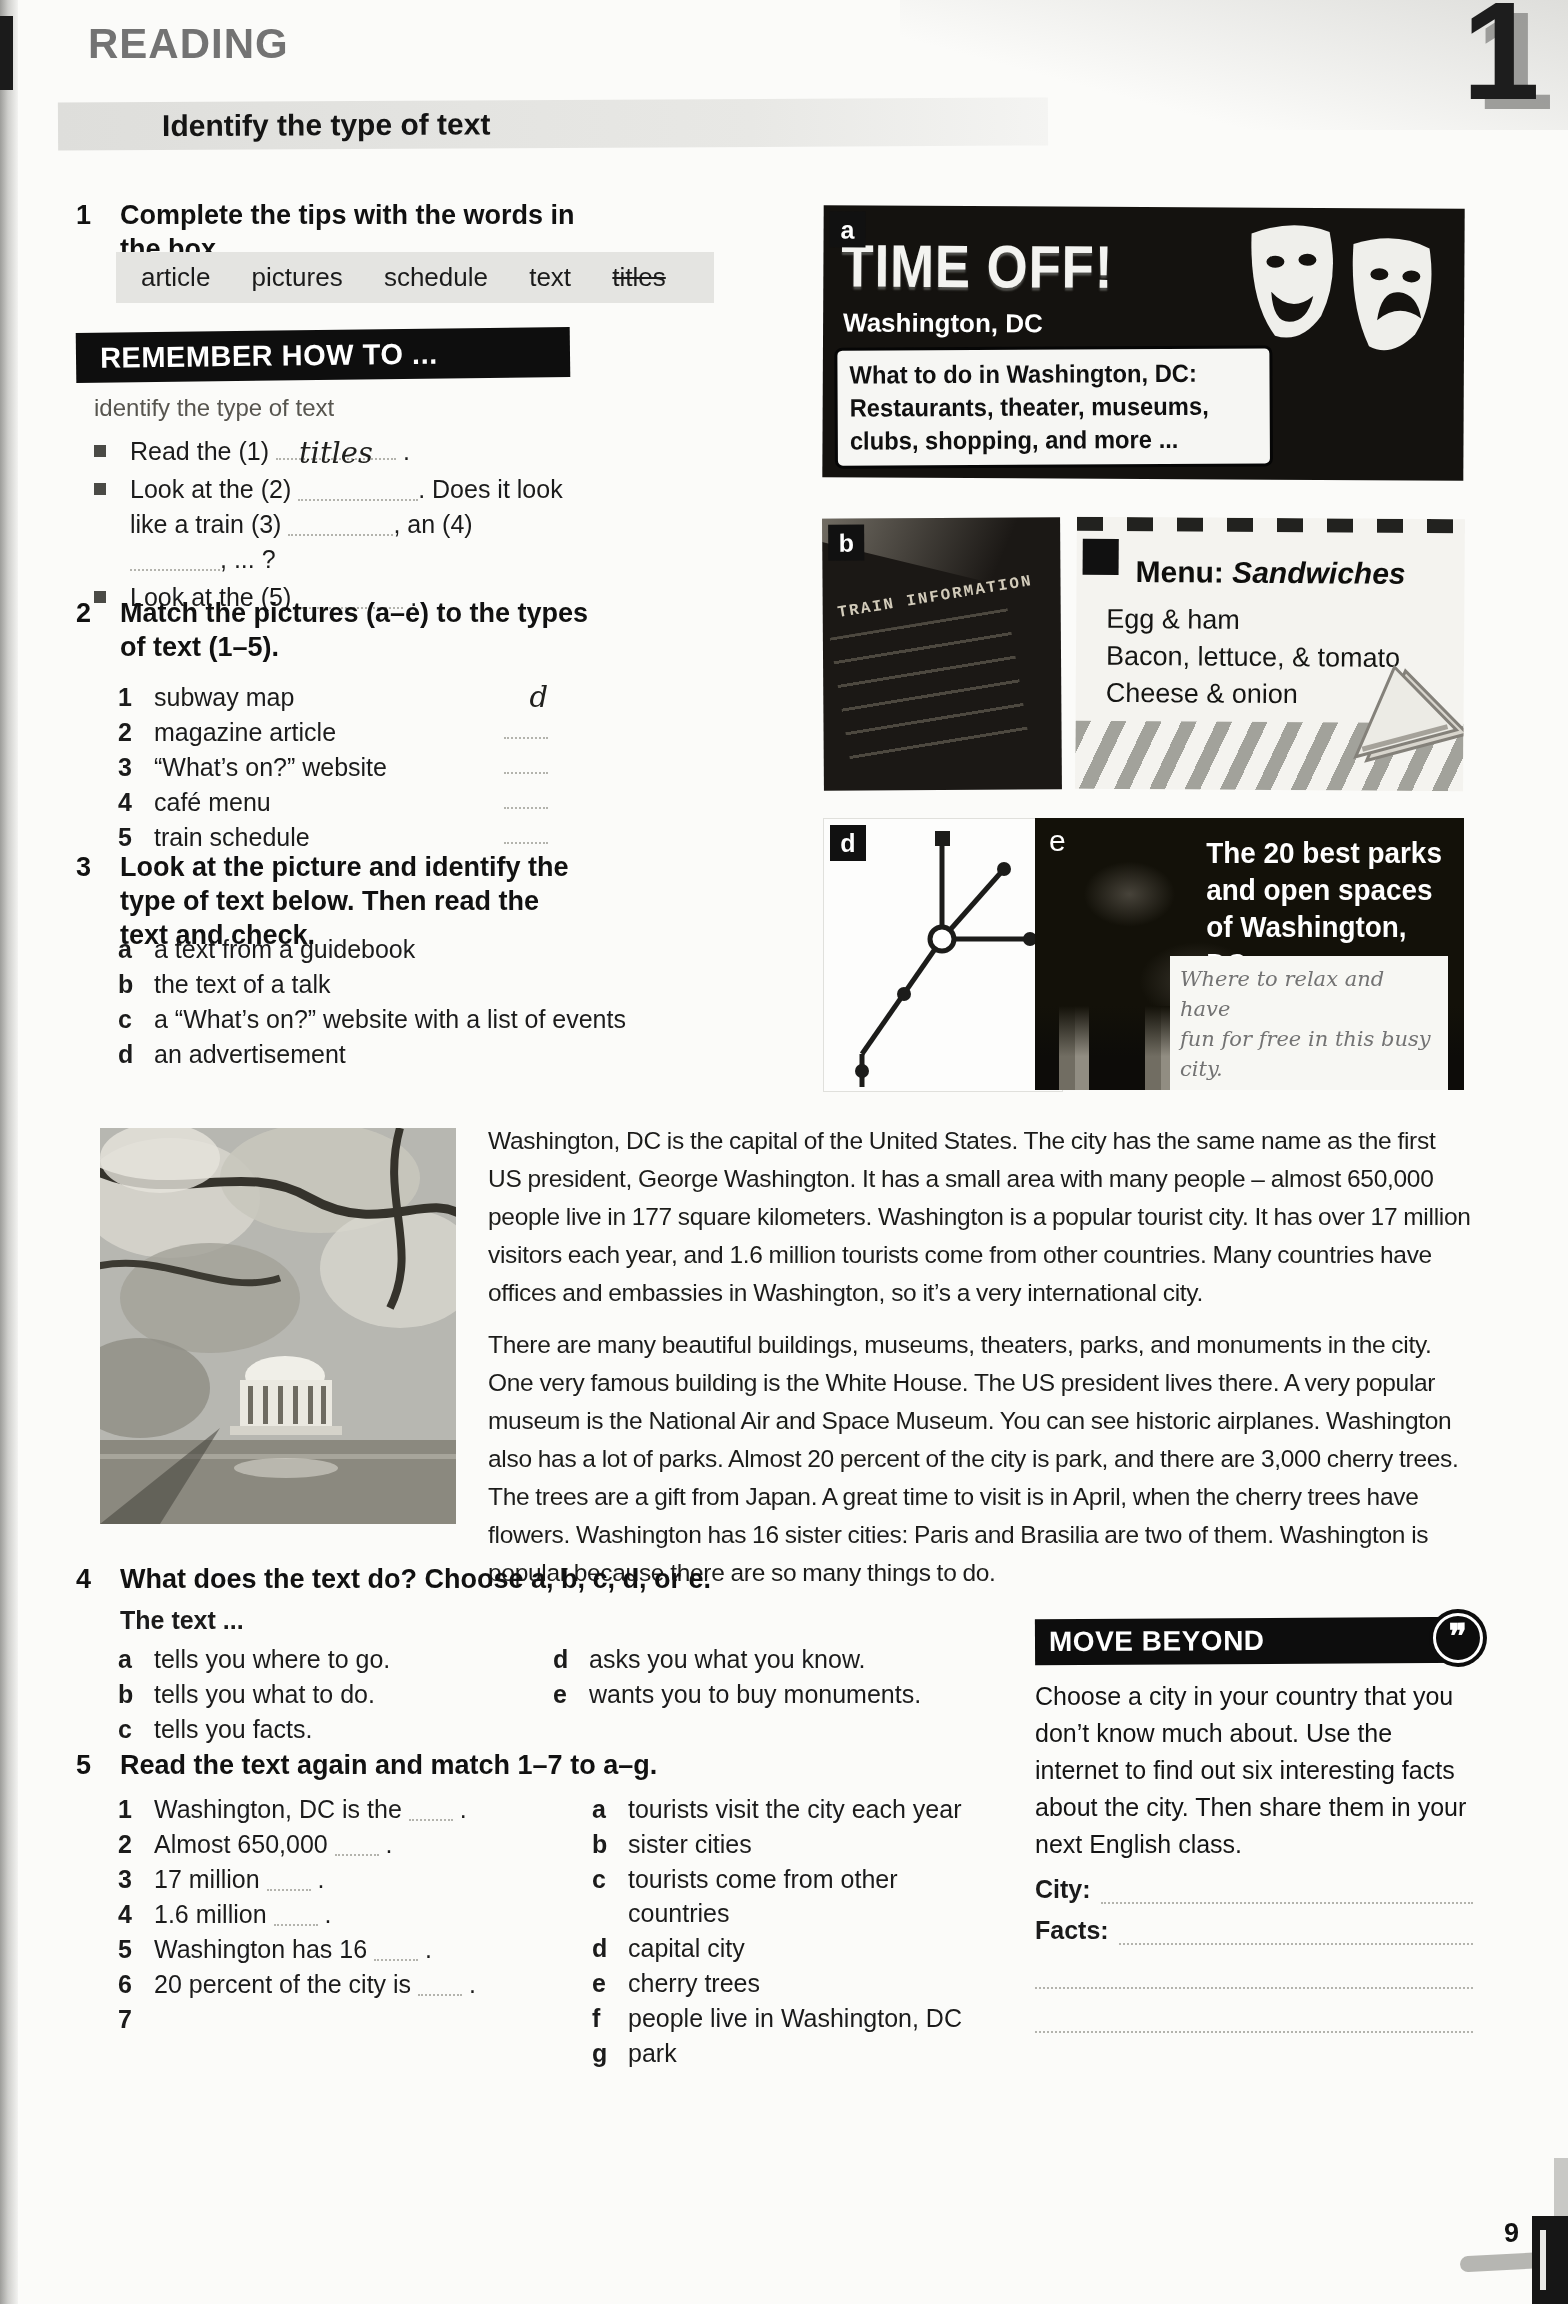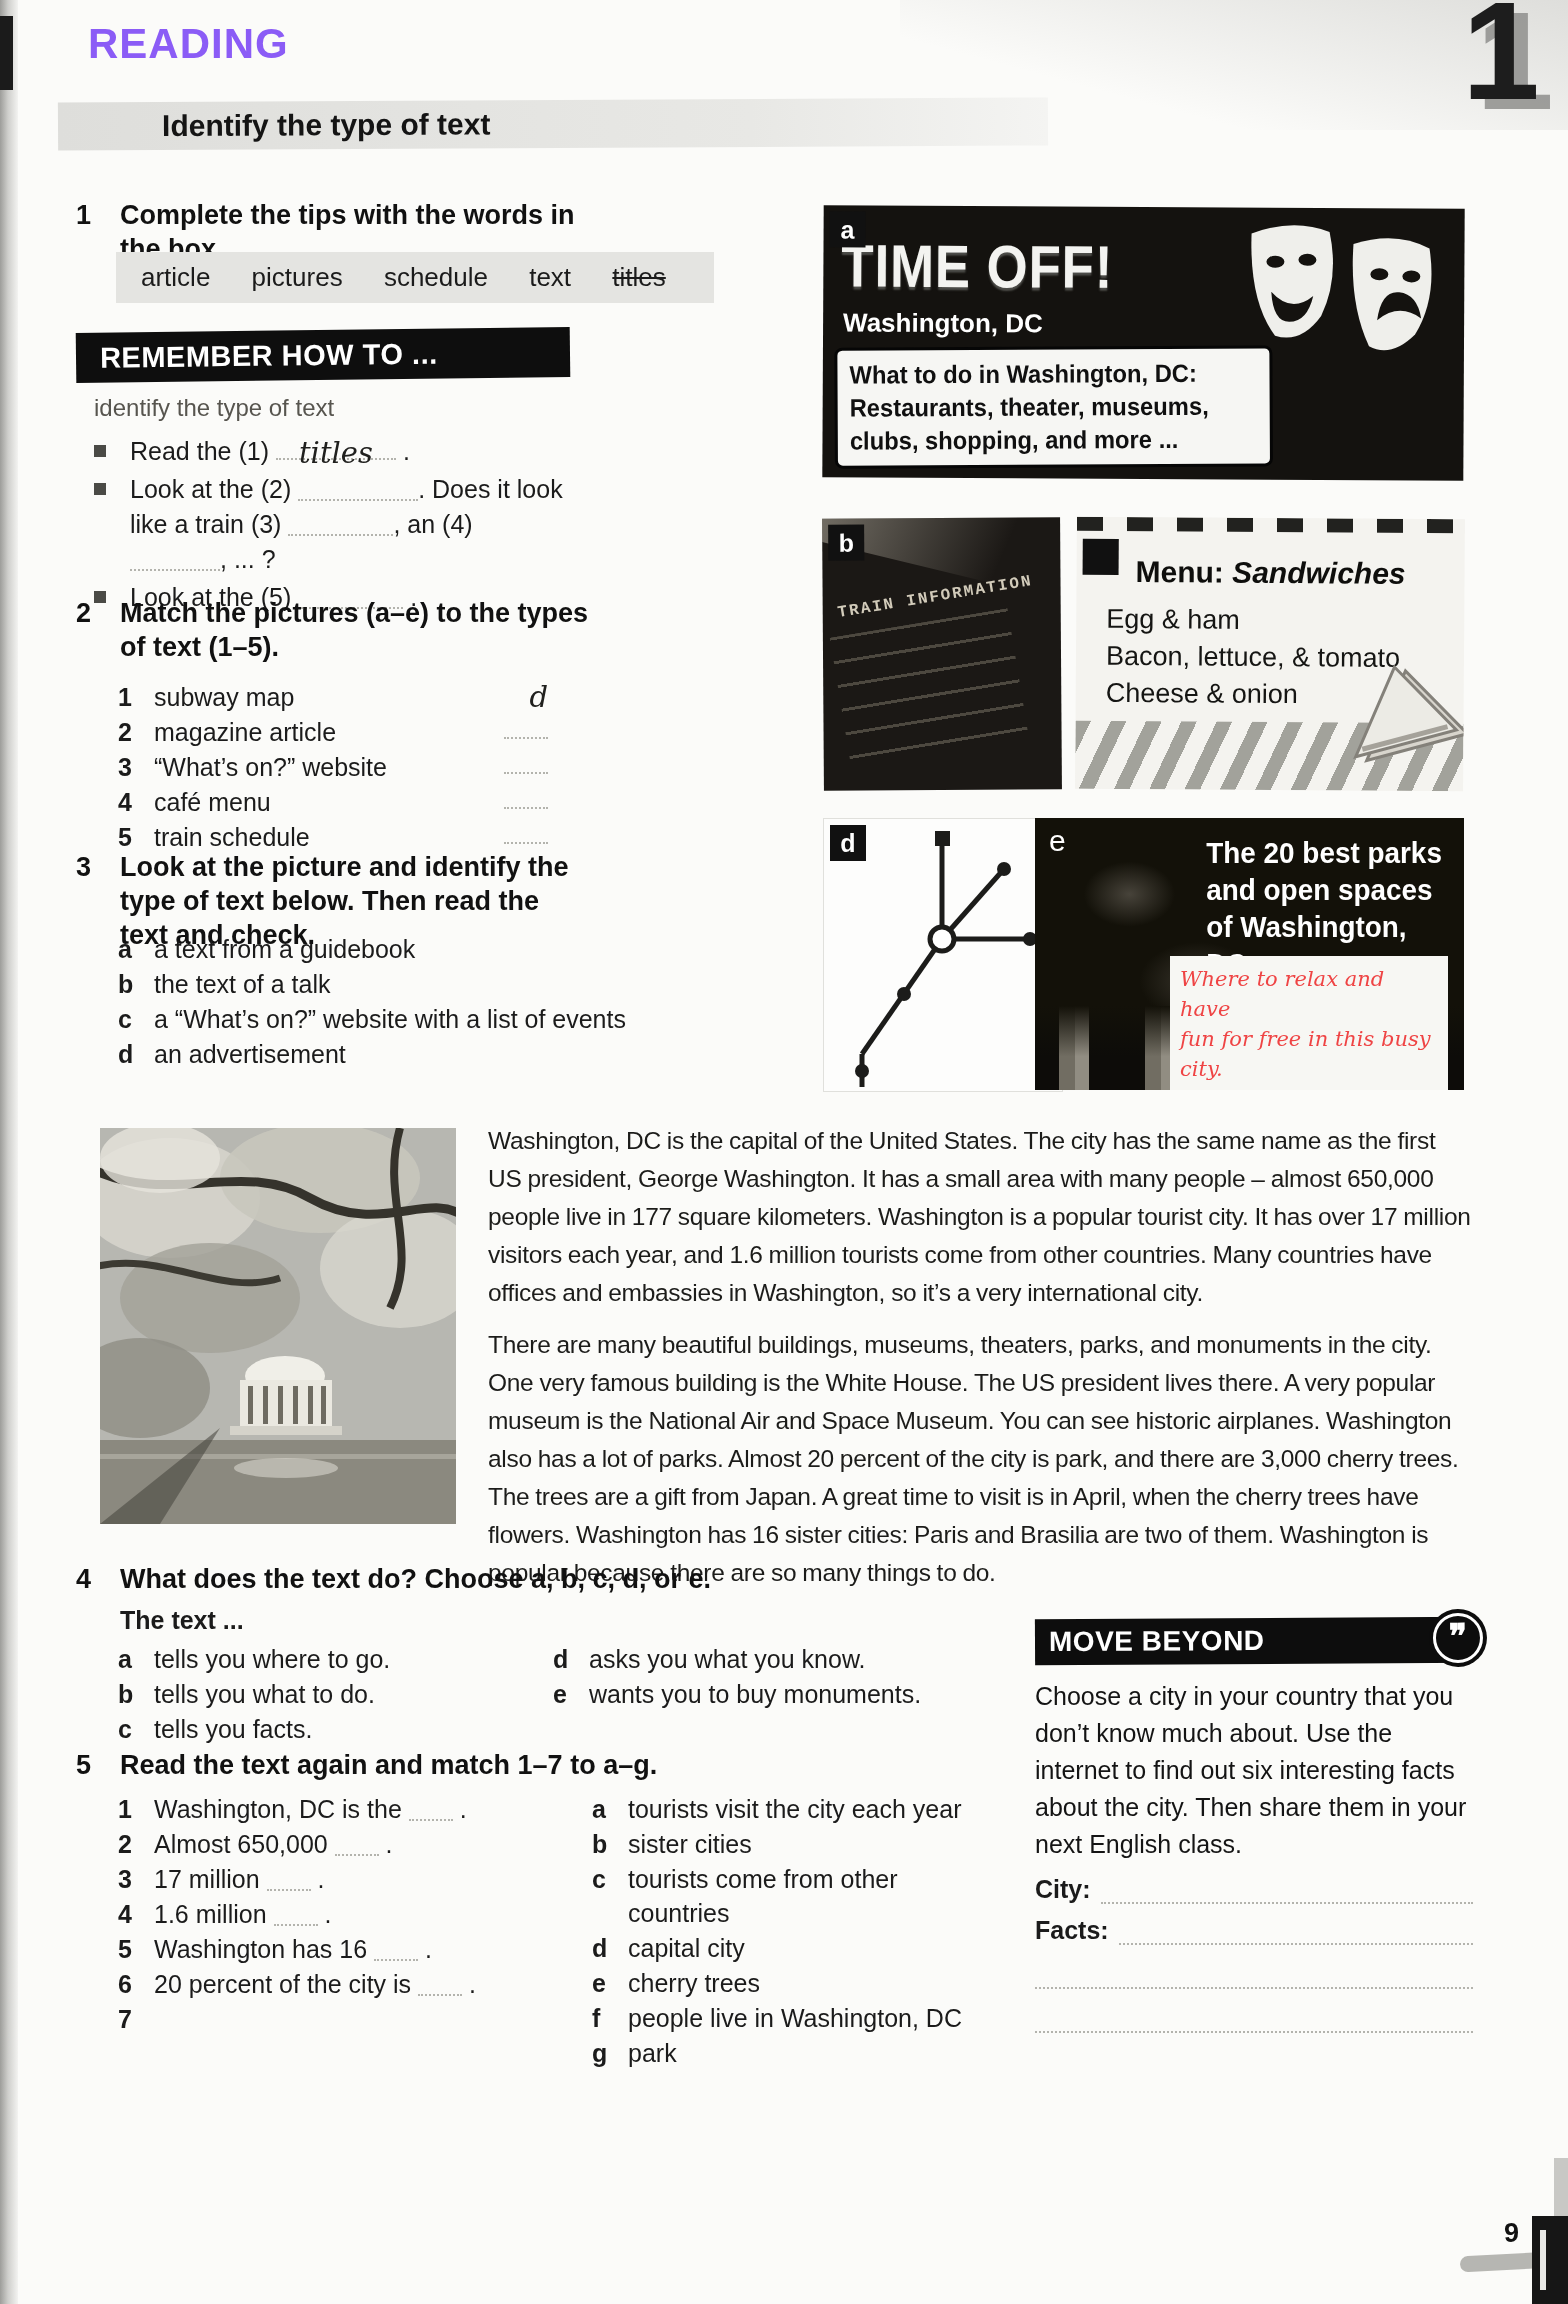--- a/index.html
+++ b/index.html
@@ -10,21 +10,21 @@
              background:linear-gradient(90deg,#9d9d9a,#cfcfcc 45%,#f3f3f1);}
   .tl-mark{position:absolute;left:0;top:16px;width:13px;height:74px;background:#1b1b1b;}
   .top-shade{position:absolute;left:900px;top:0;width:668px;height:130px;
              background:linear-gradient(195deg,#dededb,rgba(255,255,255,0) 70%);}
   .corner-bar{position:absolute;right:16px;bottom:34px;width:92px;height:16px;background:#b6b6b2;
               border-radius:8px;transform:rotate(-3deg);}
   .corner-black{position:absolute;right:0;bottom:0;width:36px;height:88px;background:#161616;}
   .corner-black:before{content:"";position:absolute;left:8px;top:14px;width:6px;height:60px;background:#e8e8e5;}
   .corner-gray{position:absolute;right:0;bottom:86px;width:14px;height:60px;background:#c8c8c5;}
   
-  .reading-title{position:absolute;left:88px;top:20px;font-size:42px;font-weight:800;letter-spacing:1px;color:#8b5cf6;}
+  .reading-title{position:absolute;left:88px;top:20px;font-size:42px;font-weight:800;letter-spacing:1px;color:#737373;}
   .subtitle-band{position:absolute;left:58px;top:100px;width:990px;height:48px;
                  background:linear-gradient(90deg,#dededb,#e8e8e5 70%,#f4f4f2);
                  transform:rotate(-0.3deg);}
   .subtitle-band span{display:block;padding-left:104px;line-height:48px;font-size:30px;font-weight:700;color:#141414;}
   .unit-number{position:absolute;left:1462px;top:-30px;font-size:140px;font-weight:900;color:#1d1d1d;
                text-shadow:14px 10px 0 rgba(148,148,145,.9);}
   
   .ex-head{position:absolute;display:flex;font-size:27px;font-weight:700;line-height:34px;color:#111;}
   .ex-head .num{width:44px;flex:0 0 44px;}
   .item-row{display:flex;font-size:25px;line-height:34px;margin-bottom:1px;}
@@ -80,21 +80,21 @@
          radial-gradient(ellipse 70px 50px at 22% 28%,#47433a,rgba(0,0,0,0) 65%),
          radial-gradient(ellipse 90px 60px at 38% 60%,#3a362d,rgba(0,0,0,0) 65%),
          #131109;}
   .pic-e .ground{position:absolute;bottom:0;left:0;width:100%;height:84px;
          background:repeating-linear-gradient(90deg,#0d0c09 0 24px,#716d62 24px 40px,#918d82 40px 54px,#0d0c09 54px 86px);}
   .pic-e .ground:before{content:"";position:absolute;inset:0;background:linear-gradient(180deg,#131109,rgba(19,17,9,0) 60%);}
   .pic-e .label-e{position:absolute;left:14px;top:6px;color:#fff;font-size:30px;z-index:3;}
   .park-title{position:absolute;right:16px;top:16px;width:260px;font-size:30px;font-weight:800;line-height:37px;
               color:#fff;transform:scaleX(.93);transform-origin:right;z-index:2;}
   .park-caption{position:absolute;right:16px;top:138px;width:258px;background:#f7f7f3;padding:8px 10px;z-index:2;
-                font-family:"DejaVu Serif",serif;font-style:italic;font-size:21px;line-height:30px;color:#ef4444;}
+                font-family:"DejaVu Serif",serif;font-style:italic;font-size:21px;line-height:30px;color:#737373;}
   
   .photo{position:absolute;left:100px;top:1128px;width:356px;height:396px;}
   .passage{position:absolute;left:472px;top:1122px;width:1000px;font-size:24.5px;line-height:38px;color:#1c1c1a;
            letter-spacing:-.3px;word-spacing:-.5px;}
   .passage p{margin:0 0 14px 16px;}
   
   .ex4-intro{position:absolute;left:120px;top:1606px;font-size:25px;font-weight:700;}
   .ex4-left{position:absolute;left:118px;top:1642px;width:430px;}
   .ex4-right{position:absolute;left:553px;top:1642px;width:460px;}
   .ex5-left{position:absolute;left:118px;top:1792px;width:420px;}

